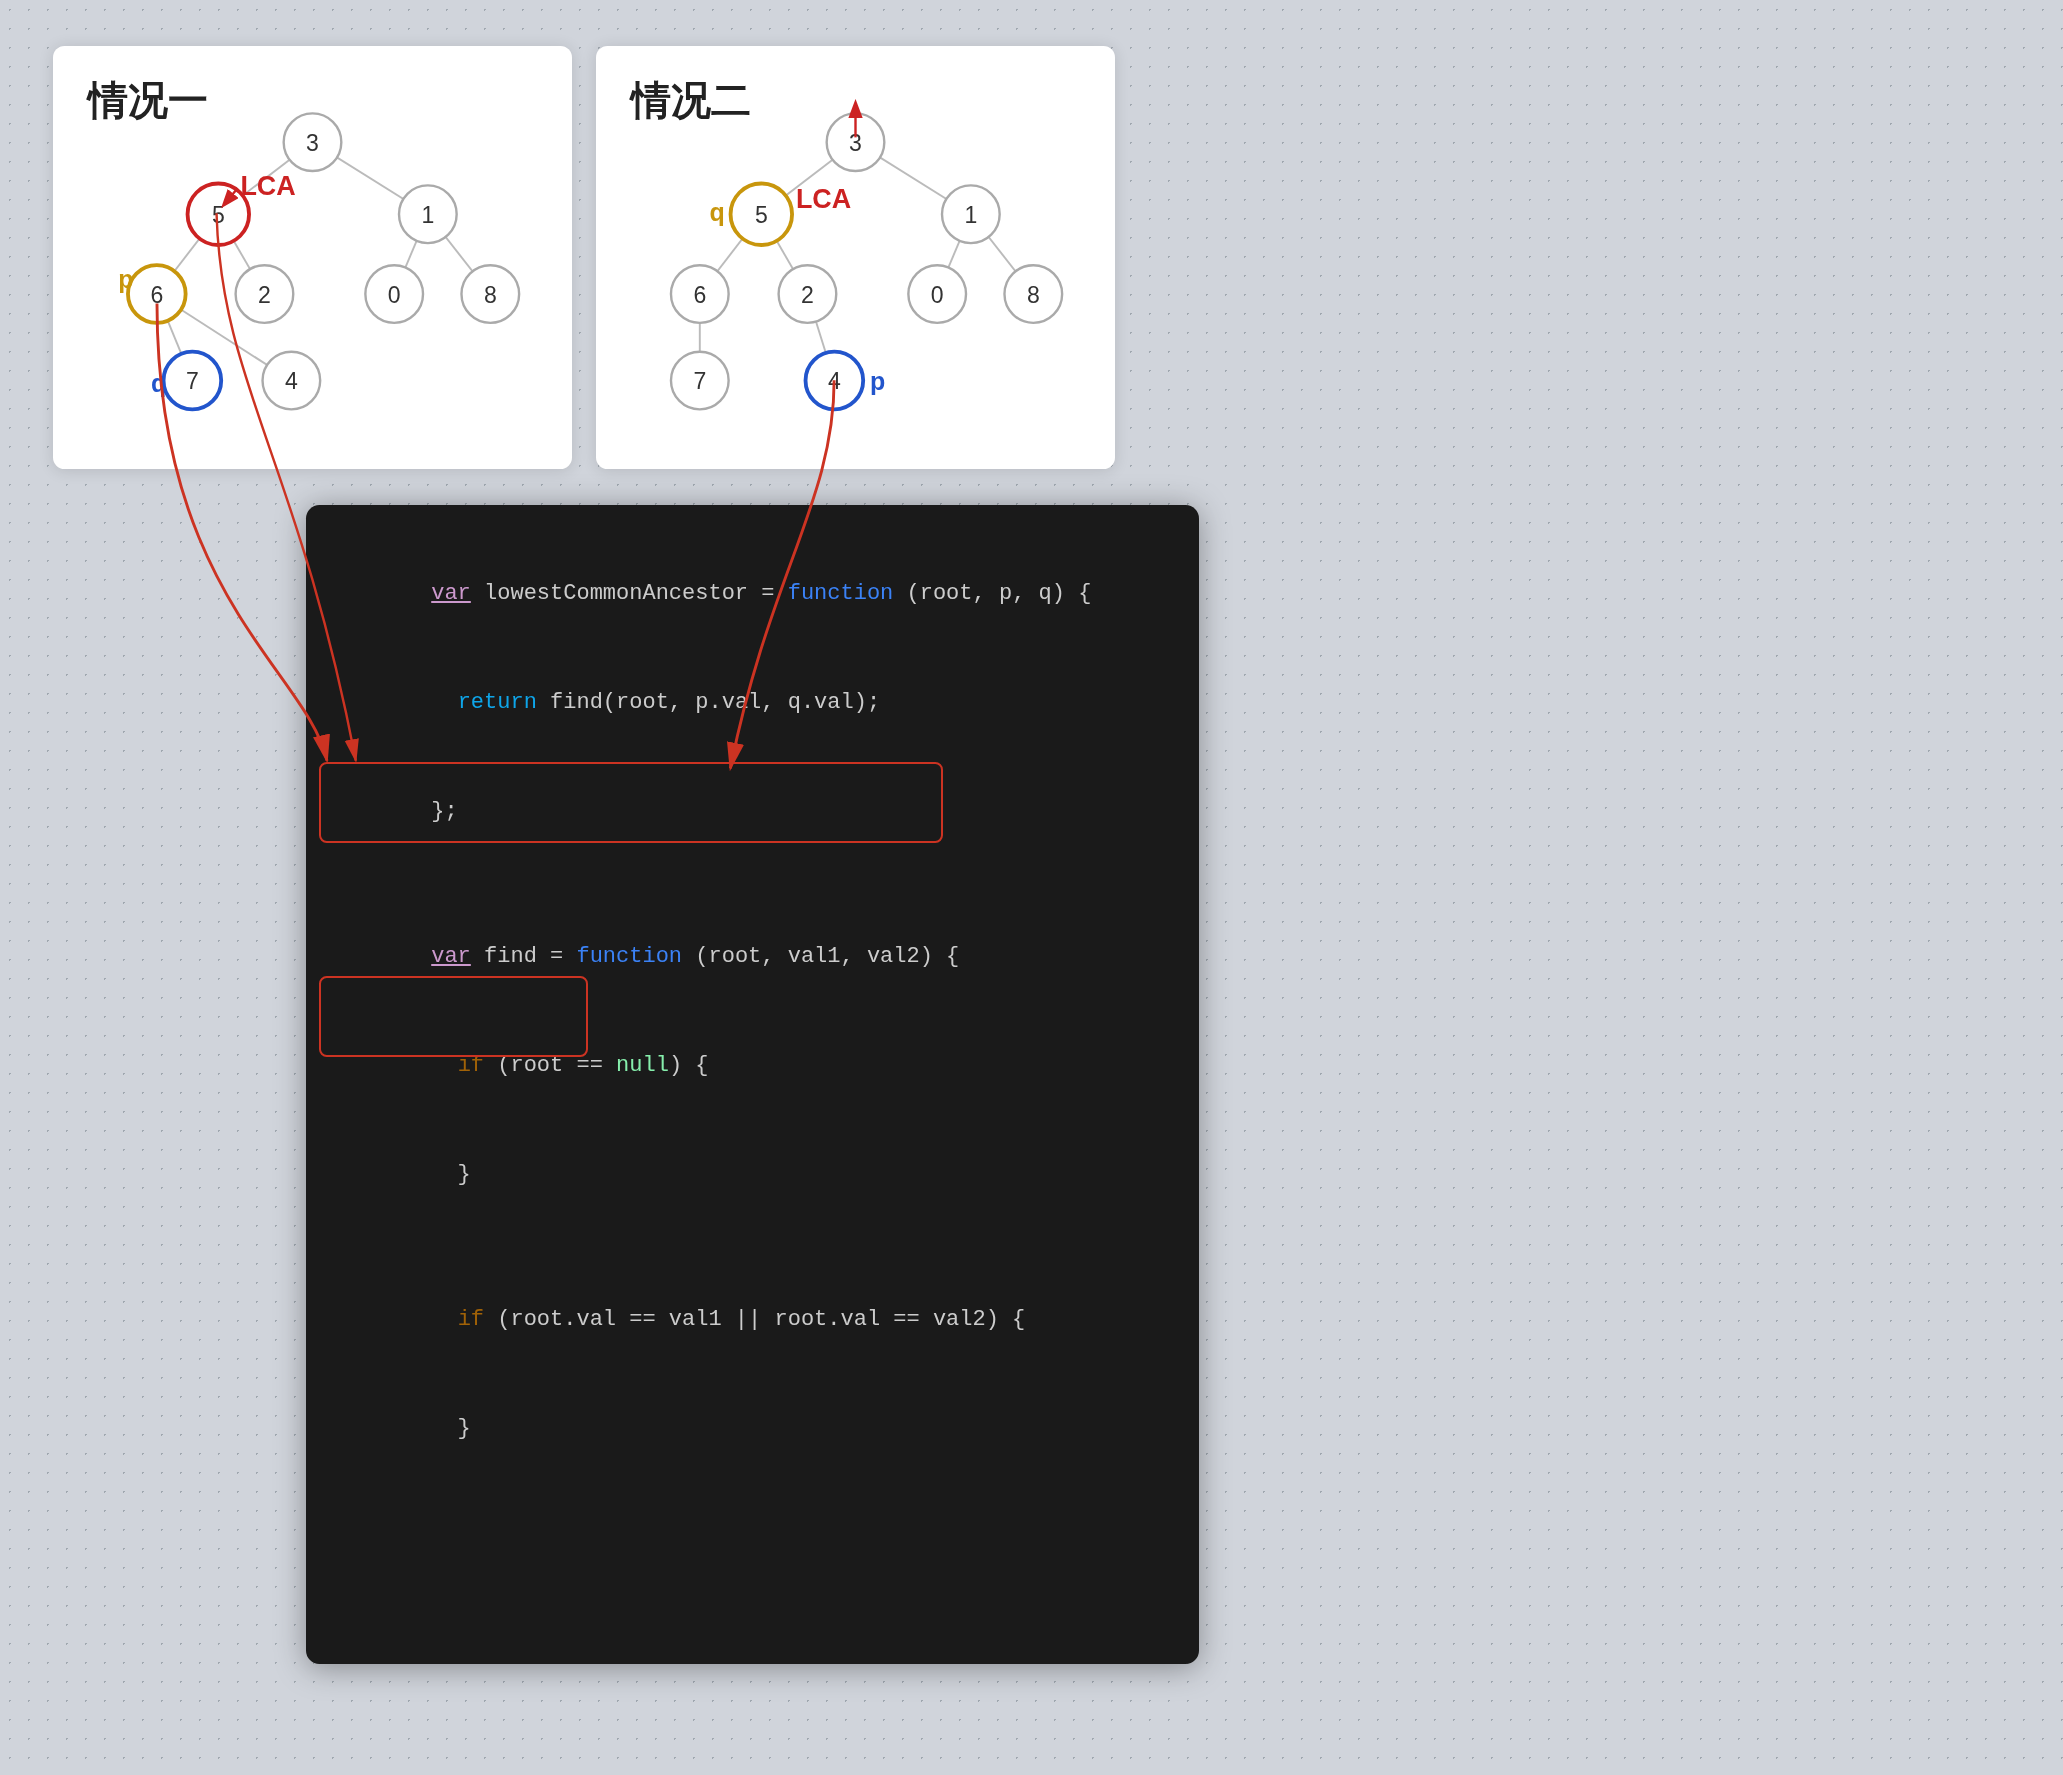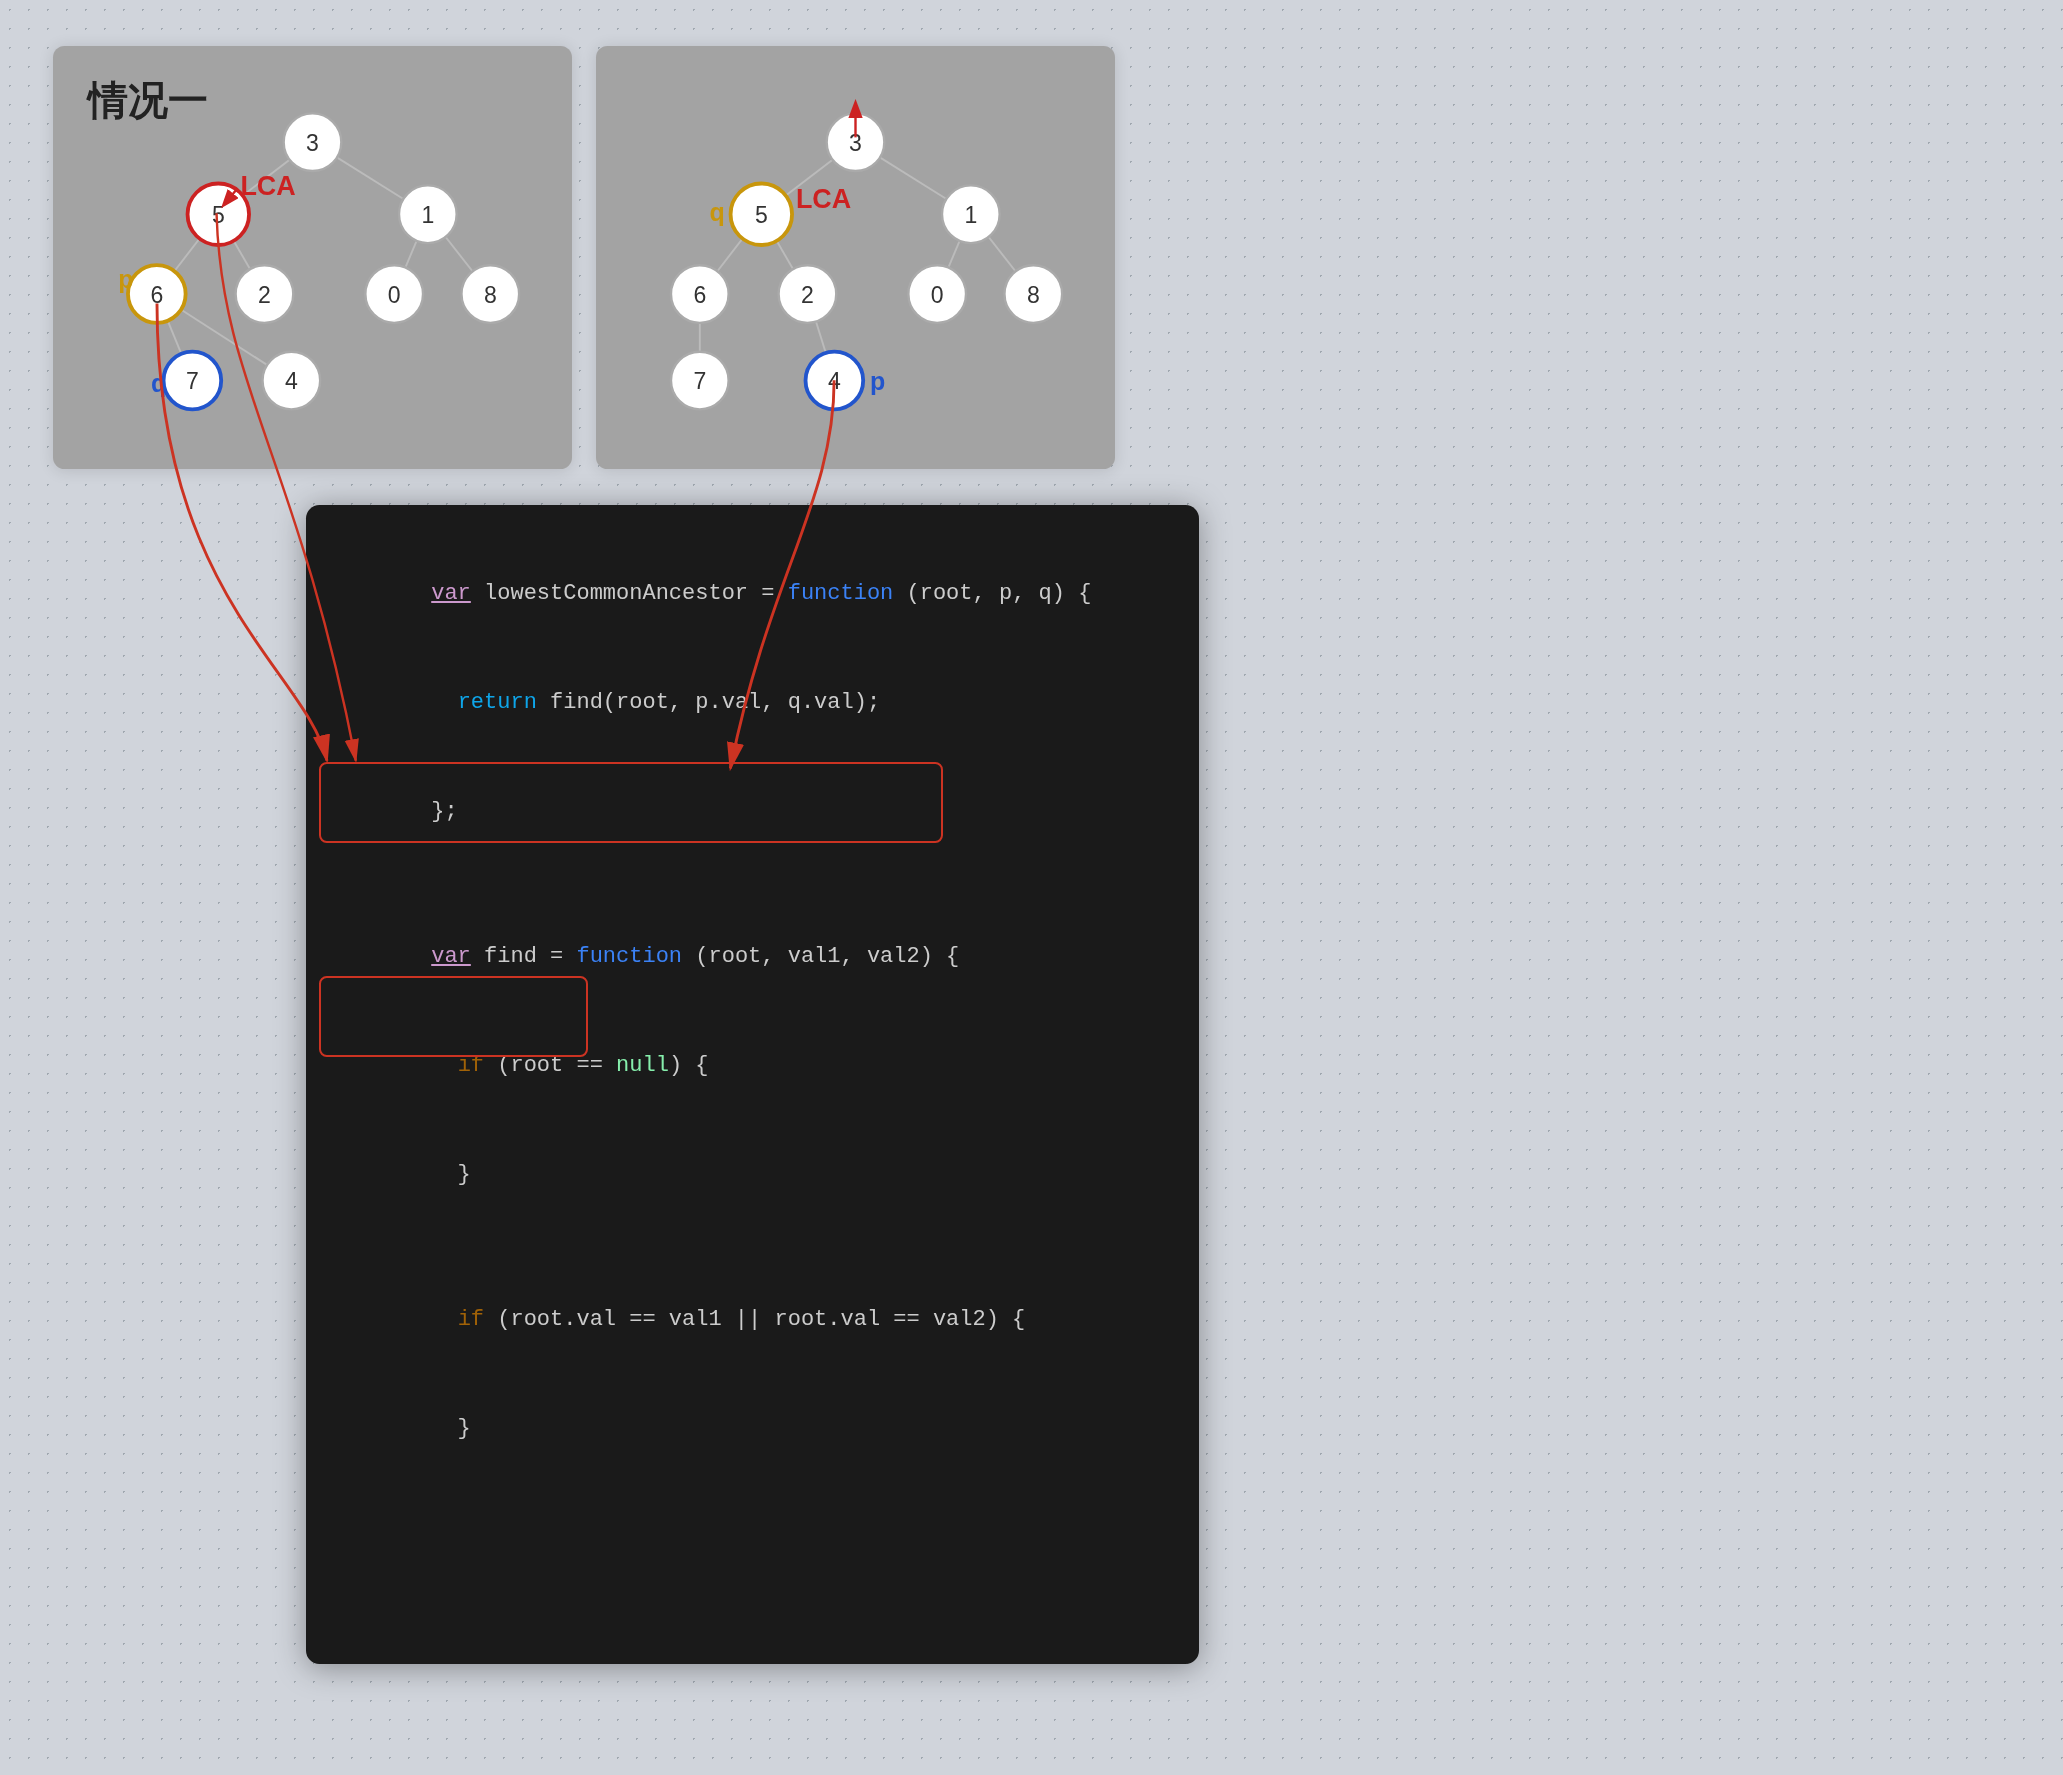--- a/index.html
+++ b/index.html
@@ -8,21 +8,21 @@
       background-image: radial-gradient(circle, #a0a8b0 1px, transparent 1px);
       background-size: 19px 19px;
       width: 2064px;
       height: 1775px;
       font-family: 'Arial', sans-serif;
       position: relative;
       overflow: hidden;
     }
 
     .diagram-card {
-      background: #a3a3a3;
+      background: #ffffff;
       border-radius: 11.5px;
       box-shadow: 0 1.9px 15.4px rgba(0,0,0,0.12);
       position: absolute;
     }
 
     .card-title {
       font-size: 40px;
       font-weight: bold;
       color: #222;
       padding: 27px 35px 0 35px;
@@ -141,20 +141,21 @@
     <path d="M192,148 L178,165" stroke="#cc2222" stroke-width="2.5" fill="none" marker-end="url(#arr1)"></path>
     <defs>
       <marker id="arr1" markerWidth="8" markerHeight="8" refX="6" refY="3" orient="auto">
         <path d="M0,0 L0,6 L8,3 z" fill="#cc2222"></path>
       </marker>
     </defs>
   </svg>
 </div>
 
 <div class="diagram-card" style="left:596px; top:46px; width:519px; height:423px;">
+  <div class="card-title">情况二</div>
 
   <svg class="tree-svg" width="519" height="423" viewBox="0 0 540 440">
 
     <line x1="270" y1="100" x2="172" y2="175" stroke="#bbb" stroke-width="2"></line>
     <line x1="270" y1="100" x2="390" y2="175" stroke="#bbb" stroke-width="2"></line>
     <line x1="172" y1="175" x2="108" y2="258" stroke="#bbb" stroke-width="2"></line>
     <line x1="172" y1="175" x2="220" y2="258" stroke="#bbb" stroke-width="2"></line>
     <line x1="390" y1="175" x2="355" y2="258" stroke="#bbb" stroke-width="2"></line>
     <line x1="390" y1="175" x2="455" y2="258" stroke="#bbb" stroke-width="2"></line>
     <line x1="108" y1="258" x2="108" y2="348" stroke="#bbb" stroke-width="2"></line>

